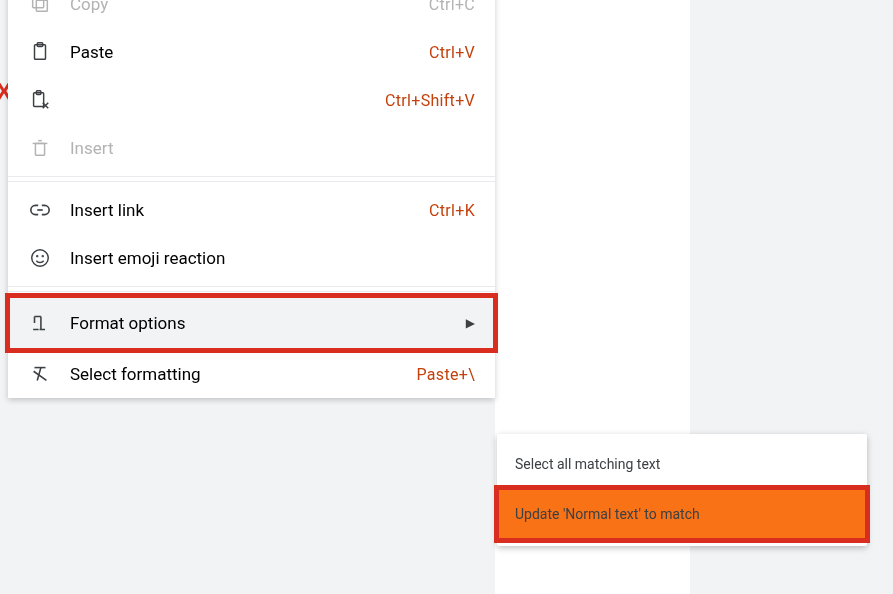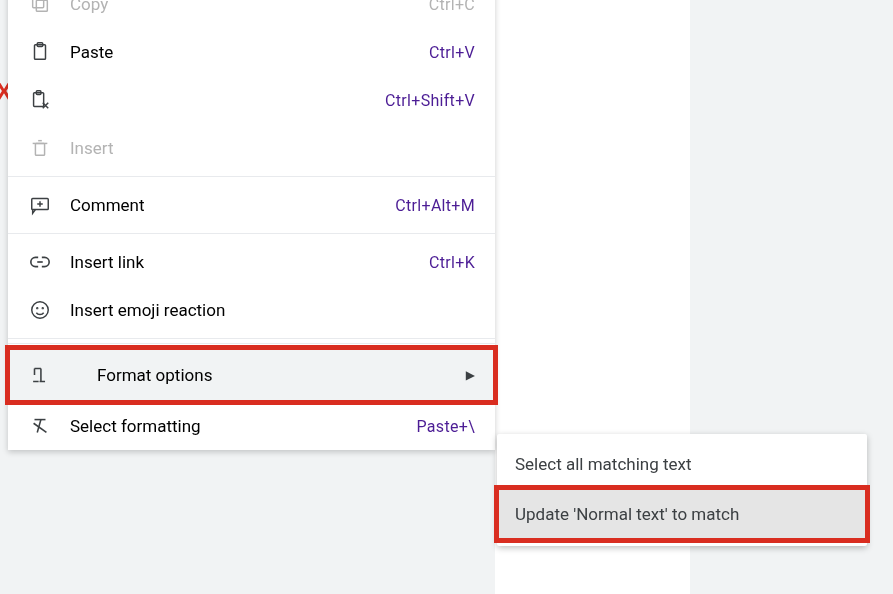--- a/index.html
+++ b/index.html
@@ -52,38 +52,37 @@
     justify-content: center;
     color: #3c4043;
     flex-shrink: 0;
   }
   .label {
     margin-left: 18px;
     color: #000000;
   }
   .shortcut {
     margin-left: auto;
-    color: #4c1d95;
+    color: #c2410c;
     font-size: 16px;
     letter-spacing: .3px;
   }
   .arrow {
     margin-left: auto;
     color: #3c4043;
     font-size: 12px;
   }
   .sep {
     height: 1px;
     background: #e8eaed;
     margin: 4px 0;
   }
   .highlight-red {
     outline: 5px solid #d92d20;
     outline-offset: -2px;
-    gap: 27px;
   }
   .x-mark {
     position: absolute;
     left: -4px;
     top: 78px;
     color: #d92d20;
     font-size: 24px;
     font-weight: 600;
     font-family: Arial, sans-serif;
   }
@@ -96,25 +95,25 @@
     background: #ffffff;
     box-shadow: 0 2px 6px rgba(0,0,0,.25);
     border-radius: 2px;
     padding: 6px 0;
   }
   .sub-item {
     display: flex;
     align-items: center;
     height: 48px;
     padding: 0 18px;
-    font-size: 17px;
+    font-size: 14px;
     color: #3c4043;
   }
   .sub-item.hovered {
-    background: #e5e5e5;
+    background: #f97316;
   }
 
   svg { width: 22px; height: 22px; }
 </style>
 </head>
 <body>
 
 <div class="page-bg"></div>
 
 <span class="x-mark">X</span>
@@ -160,31 +159,20 @@
           <path d="M4 7h16"></path>
           <rect x="7" y="7" width="10" height="13" rx="1"></rect>
           <path d="M10 4h4"></path>
         </svg>
     </span>
     <span class="label">Insert</span>
   </div>
 
   <div class="sep"></div>
 
-  <div class="menu-item">
-    <span class="icon">
-      <svg viewBox="0 0 24 24" fill="none" stroke="currentColor" stroke-width="1.6">
-          <rect x="3" y="5" width="18" height="12" rx="1"></rect>
-          <path d="M7 17l-3 4v-4"></path>
-          <path d="M9 11h6M12 8v6"></path>
-        </svg>
-    </span>
-    <span class="label">Comment</span>
-    <span class="shortcut">Ctrl+Alt+M</span>
-  </div>
 
 
   <div class="sep"></div>
 
   <div class="menu-item">
     <span class="icon">
       <svg viewBox="0 0 24 24" fill="none" stroke="currentColor" stroke-width="1.8">
           <path d="M9 12h6"></path>
           <path d="M10 7H7a5 5 0 000 10h3"></path>
           <path d="M14 7h3a5 5 0 010 10h-3"></path>

